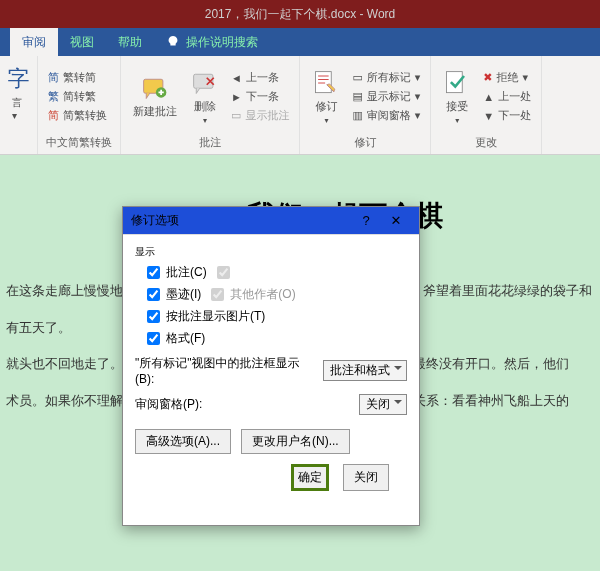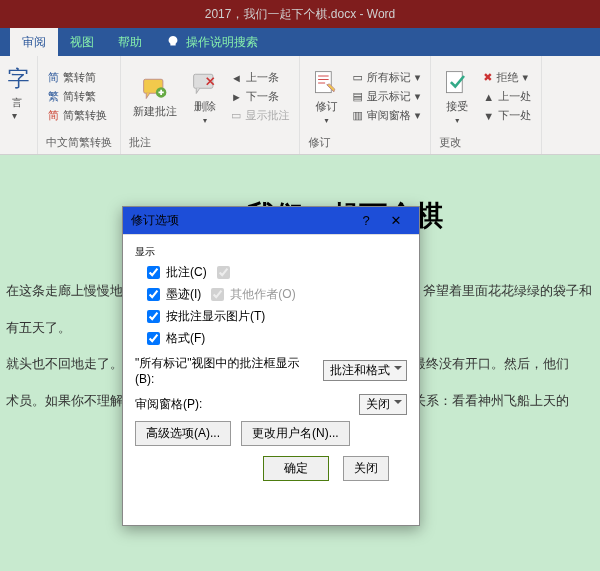--- a/index.html
+++ b/index.html
@@ -4,21 +4,21 @@
 <style>
 *{box-sizing:border-box;margin:0;padding:0;font-family:"Microsoft YaHei","Segoe UI",sans-serif}
 body{width:600px;height:571px;background:#c8eacf;overflow:hidden;position:relative}
 .titlebar{height:28px;background:#7f1d1d;color:#cfcfcf;font-size:12px;text-align:center;line-height:28px}
 .tabbar{height:28px;background:#2b579a;display:flex;align-items:center;padding-left:10px;gap:0}
 .tab{color:#86efac;font-size:12px;padding:6px 12px;cursor:pointer}
 .tab.active{background:#f3f2f1;color:#2b579a}
 .tab.help-icon{display:flex;align-items:center;gap:6px}
 .ribbon{height:99px;background:#f3f2f1;border-bottom:1px solid #d0d0d0;display:flex}
 .grp{border-right:1px solid #e1e1e1;padding:4px 8px;display:flex;flex-direction:column;justify-content:space-between;font-size:11px;color:#505050}
-.grp-label{text-align:left;font-size:11px;color:#606060;margin-top:2px}
+.grp-label{text-align:center;font-size:11px;color:#606060;margin-top:2px}
 .grp-body{display:flex;gap:6px;flex:1}
 .bigbtn{display:flex;flex-direction:column;align-items:center;justify-content:center;padding:4px 4px;font-size:11px;cursor:pointer;gap:2px}
 .bigbtn .ico{width:28px;height:28px;display:flex;align-items:center;justify-content:center}
 .smallbtn{display:flex;align-items:center;gap:4px;font-size:11px;padding:1px 2px;cursor:pointer;white-space:nowrap}
 .col{display:flex;flex-direction:column;gap:2px;justify-content:center}
 .doc{position:absolute;top:155px;left:0;right:0;bottom:0;padding:22px 6px;font-size:13px;color:#333;line-height:2.8}
 .doc .title{font-size:28px;font-weight:bold;color:#000;text-align:center;margin-bottom:18px}
 .dialog{position:absolute;left:122px;top:206px;width:298px;height:320px;background:#fff;border:1px solid #888;box-shadow:0 4px 14px rgba(0,0,0,.35);font-size:12px;color:#000}
 .dlg-title{height:28px;background:#1d4ed8;border-bottom:1px solid #ddd;display:flex;align-items:center;padding:0 8px;font-size:12px}
 .dlg-title .sp{flex:1}
@@ -26,24 +26,24 @@
 .dlg-body{padding:10px 12px}
 .sect{font-size:10px;}
 .row{display:flex;align-items:center;gap:10px;margin:5px 0 5px 12px}
 .chk{display:flex;align-items:center;gap:6px;font-size:12px}
 .chk input{width:13px;height:13px}
 .chk.dim{color:#999}
 .frow{display:flex;align-items:center;gap:6px;margin:8px 0 6px 0;font-size:12px}
 .frow .lab{flex:1}
 .sel{border:1px solid #888;background:#f3f3f3;padding:1px 16px 1px 6px;font-size:12px;position:relative}
 .sel:after{content:"";position:absolute;right:4px;top:5px;border:4px solid transparent;border-top-color:#555}
-.btnrow{display:flex;gap:10px;margin-top:6px}
+.btnrow{display:flex;gap:10px;margin-top:14px}
 .btn{border:1px solid #999;background:#f0f0f0;padding:3px 10px;font-size:12px;cursor:pointer}
 .dlg-foot{display:flex;justify-content:flex-end;gap:14px;padding:10px 18px 0 0}
-.btn.ok{border:1px solid #4d7c0f;padding:2px 20px}
+.btn.ok{border:3px solid #4d7c0f;padding:2px 4px}
 svg{display:block}
 </style>
 </head>
 <body>
 
 <div class="titlebar">2017，我们一起下个棋.docx  -  Word</div>
 
 <div class="tabbar">
   <div class="tab active">审阅</div>
   <div class="tab">视图</div>

